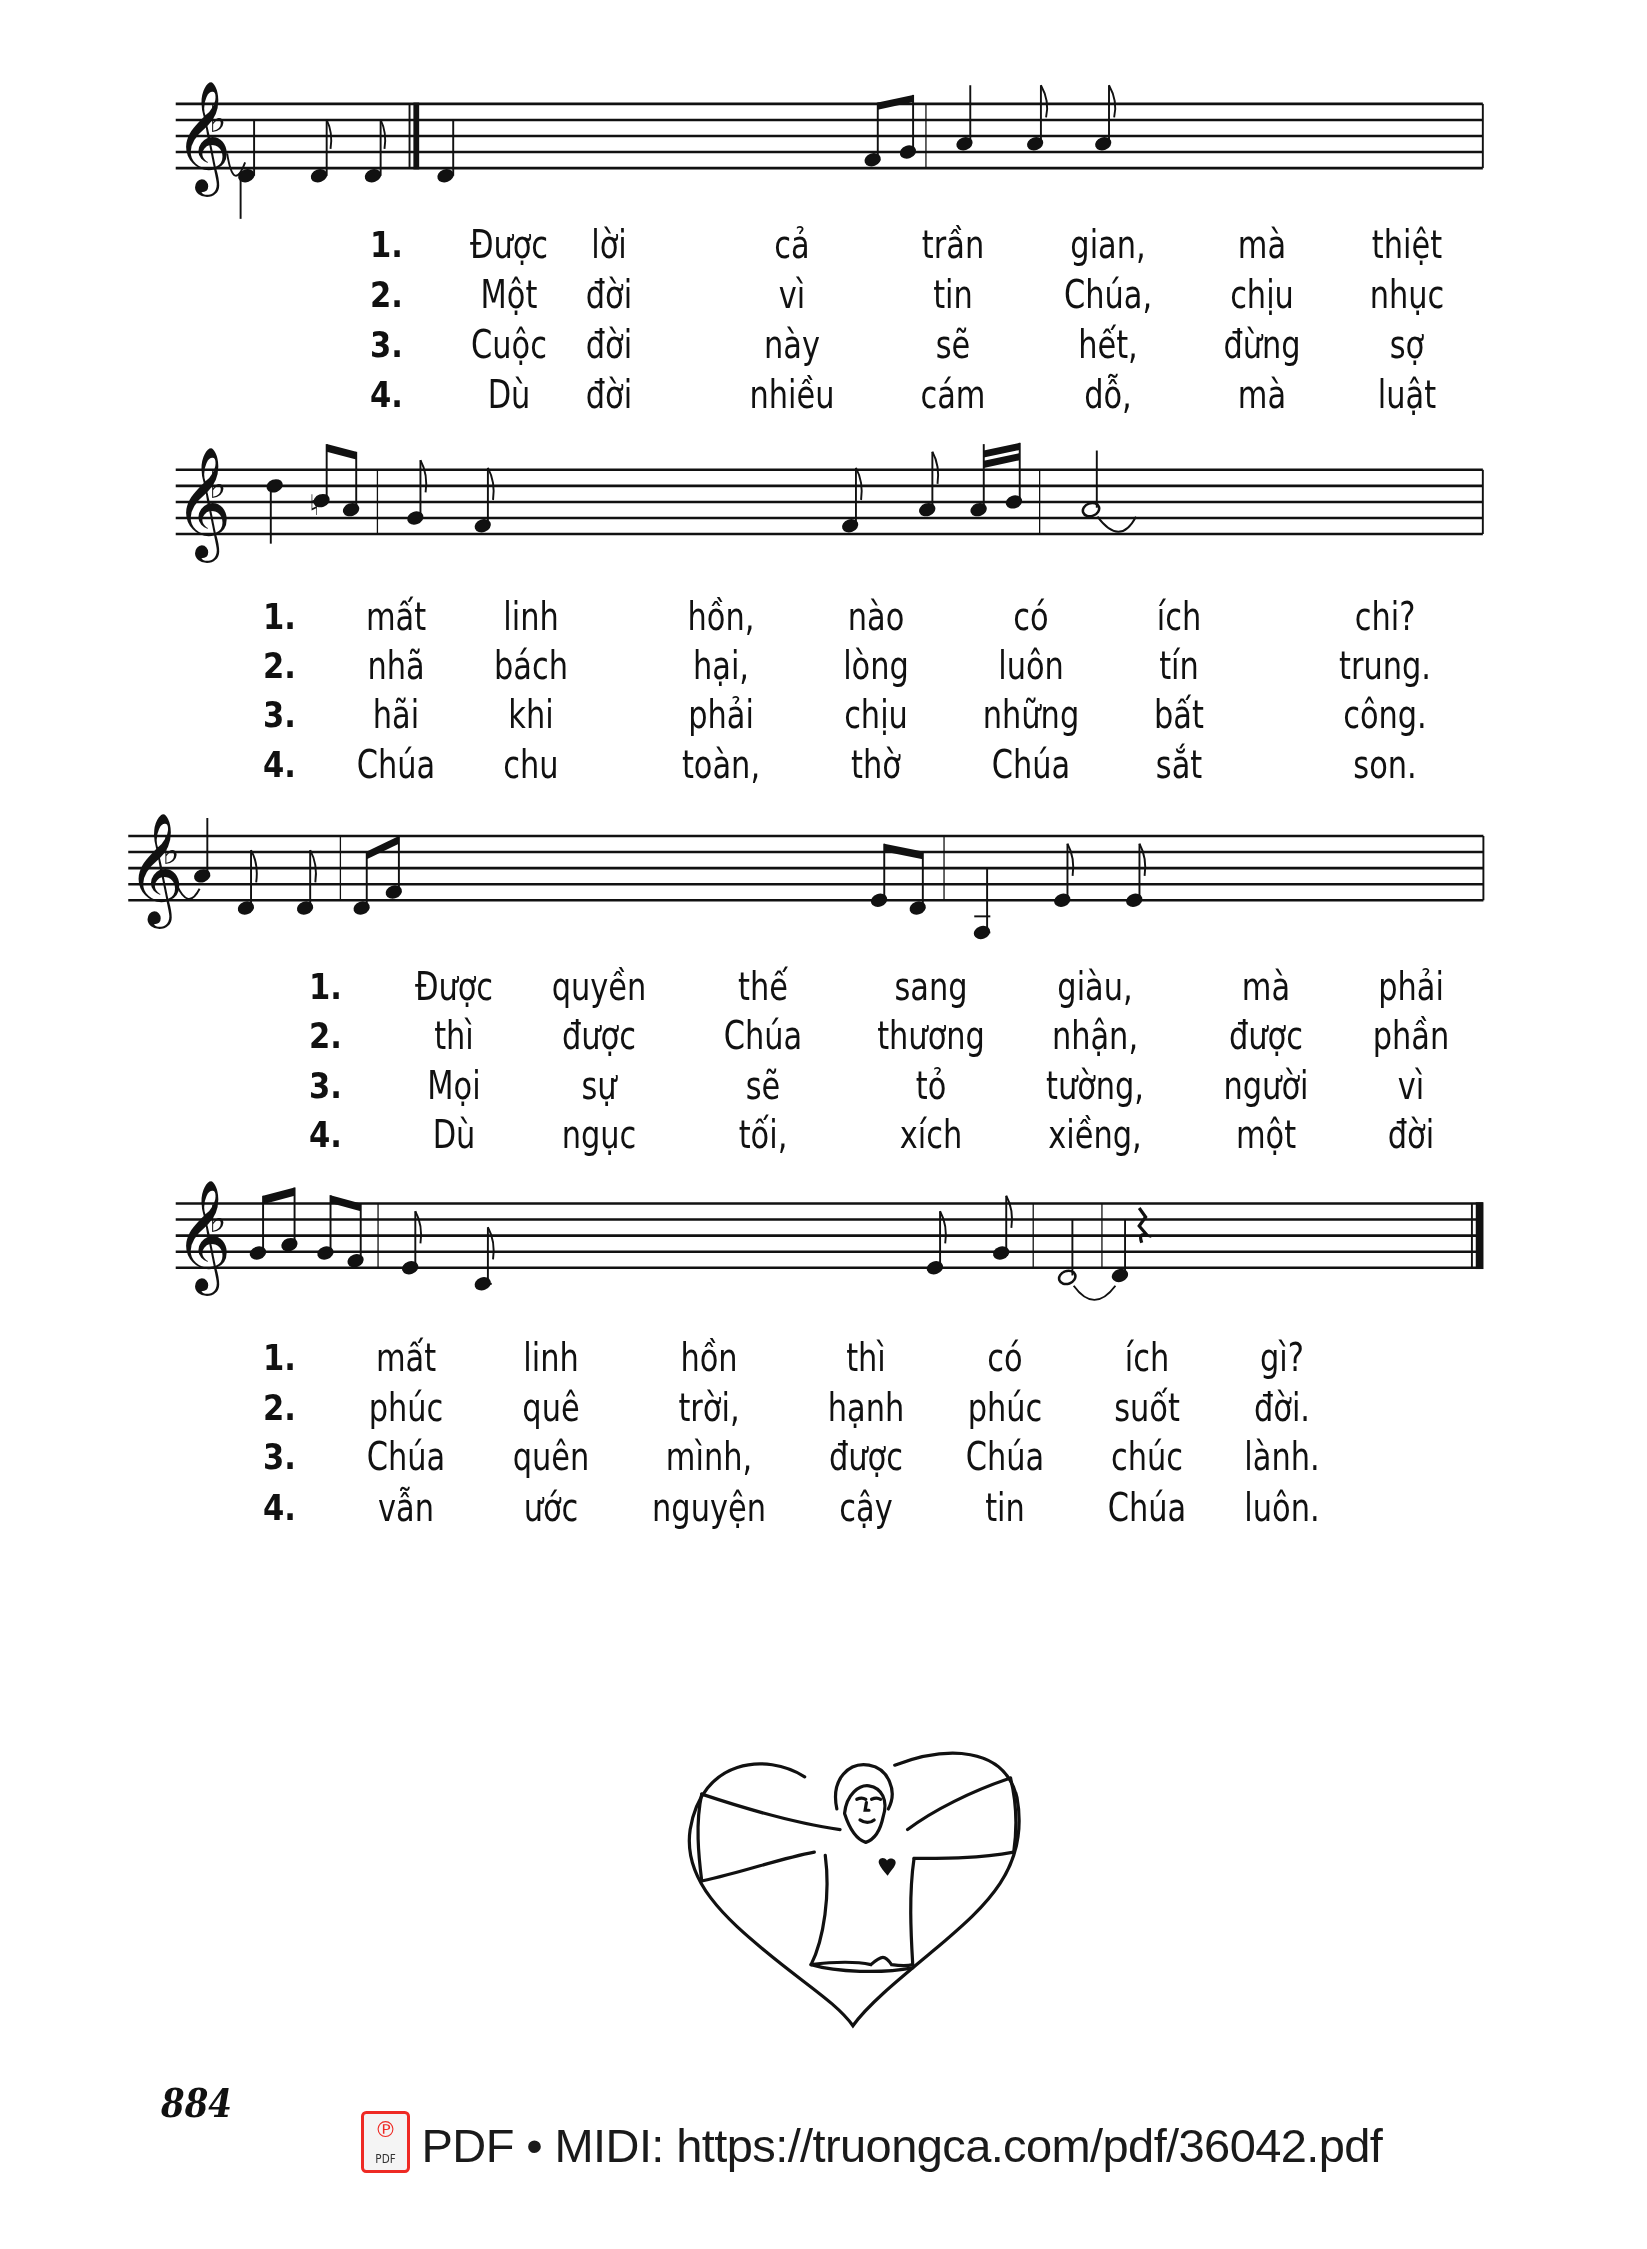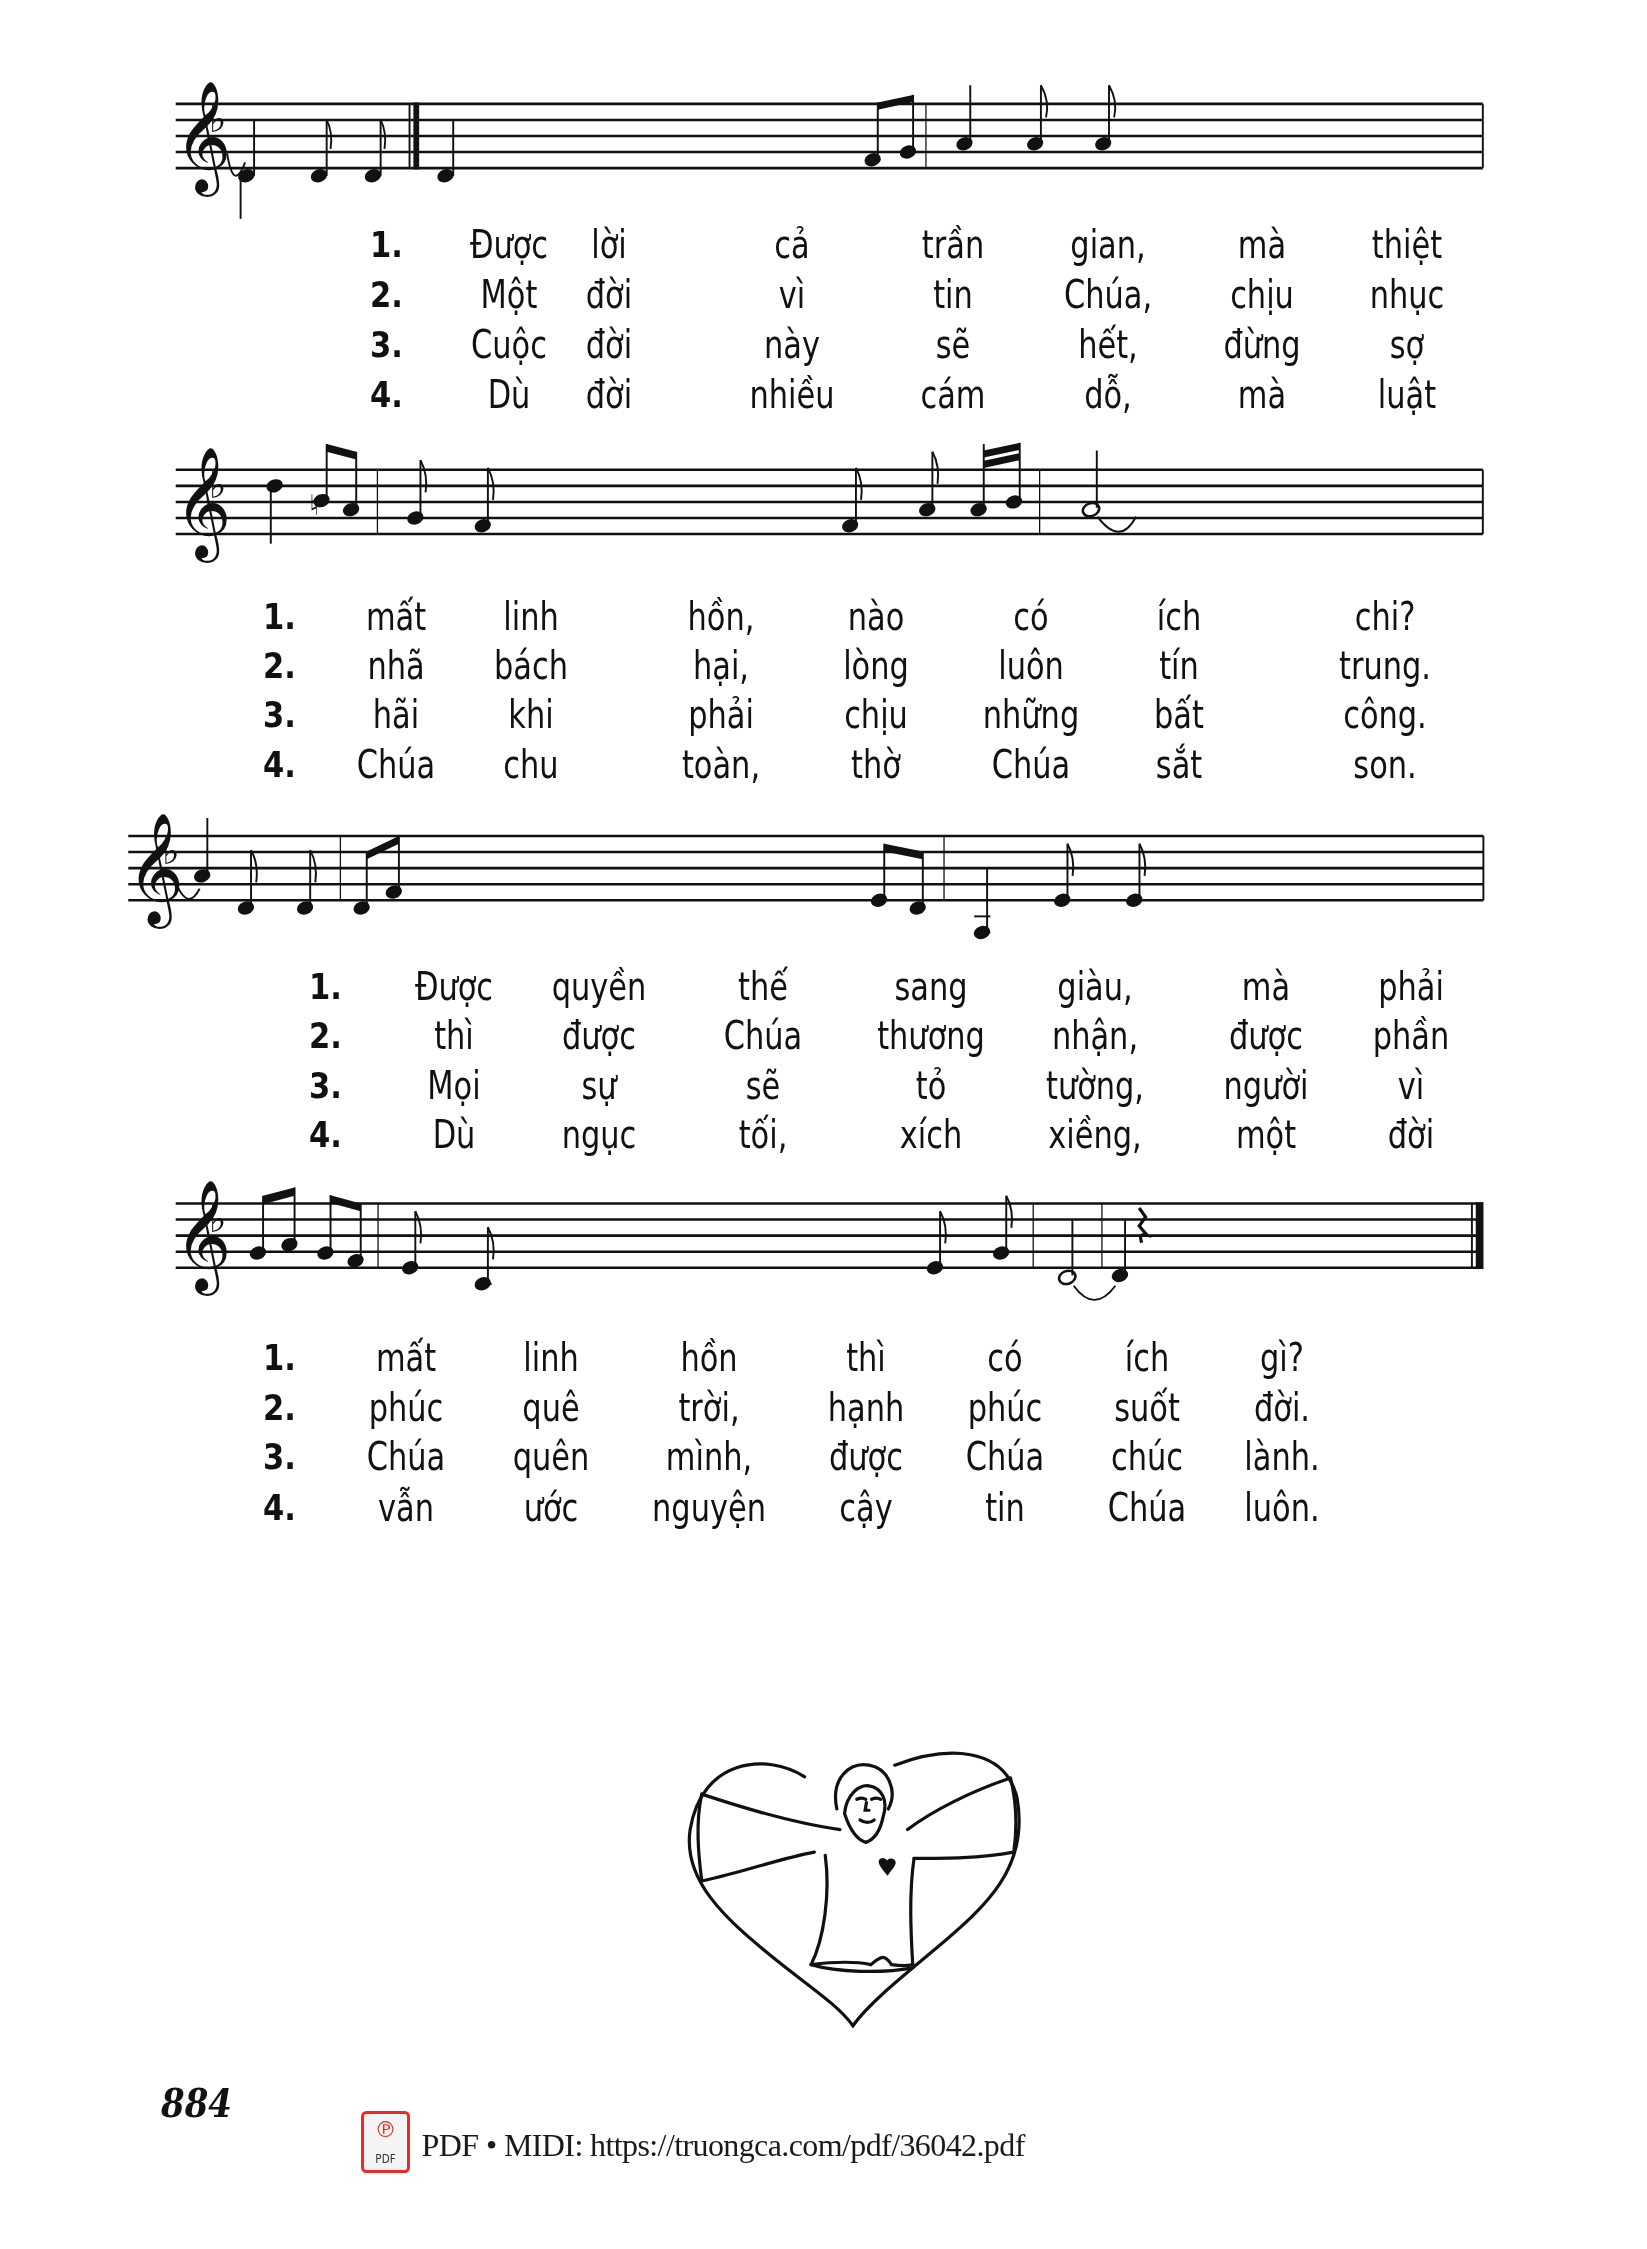--- a/index.html
+++ b/index.html
@@ -7,21 +7,21 @@
   .page { position: absolute; left: 0; top: 0; width: 1647px; height: 2250px; background: #fff; }
   .staff-svg { position: absolute; left: 0; width: 1647px; overflow: visible; }
   .lyric-row { position: absolute; height: 45px; }
   .lyric-num { position: absolute; font-family: "DejaVu Sans", sans-serif; font-weight: bold; font-size: 36px; line-height: 45px; top: 0; transform: scaleX(0.85); transform-origin: left center; }
   .lyric-word { position: absolute; font-family: "DejaVu Sans", sans-serif; font-size: 39px; line-height: 45px; top: 0; white-space: nowrap; transform: translateX(-50%) scaleX(0.78); }
   .page-number { position: absolute; left: 161px; top: 2079px; font-family: "DejaVu Serif", serif; font-weight: bold; font-style: italic; font-size: 40px; transform: scaleX(0.85); transform-origin: left center; }
   .footer { position: absolute; left: 361px; top: 2110px; height: 64px; display: flex; align-items: center; }
   .pdf-icon { width: 49px; height: 62px; border: 3.2px solid #ee2a24; border-radius: 5.2px; background: #f4f4f4; position: relative; box-sizing: border-box; margin-right: 11.6px; }
   .pdf-icon .glyph { position: absolute; left: 0; top: 2.6px; width: 100%; text-align: center; color: #ee2a24; font-size: 22px; line-height: 26px; font-family: "DejaVu Sans", sans-serif; }
   .pdf-icon .lbl { position: absolute; left: 0; bottom: 3.9px; width: 100%; text-align: center; font-family: "DejaVu Sans", sans-serif; font-size: 13px; color: #333; transform: scaleX(0.8); }
-  .footer-text { font-family: Liberation Serif, serif; font-size: 32px; color: #1a1a1a; white-space: nowrap; letter-spacing: -0.6px; margin-top: 7px; }
+  .footer-text { font-family: Liberation Sans, sans-serif; font-size: 47px; color: #1a1a1a; white-space: nowrap; letter-spacing: -0.6px; margin-top: 7px; }
   .illustration { position: absolute; left: 676px; top: 1733px; width: 386px; height: 296px; }
 </style>
 </head>
 <body>
 
 <div class="page">
 
   <svg class="staff-svg" style="top:39px;" height="167" viewBox="0 60 2557 260">
     <g stroke="#111" stroke-width="4">
       <line x1="270" y1="161" x2="2305" y2="161"></line>

